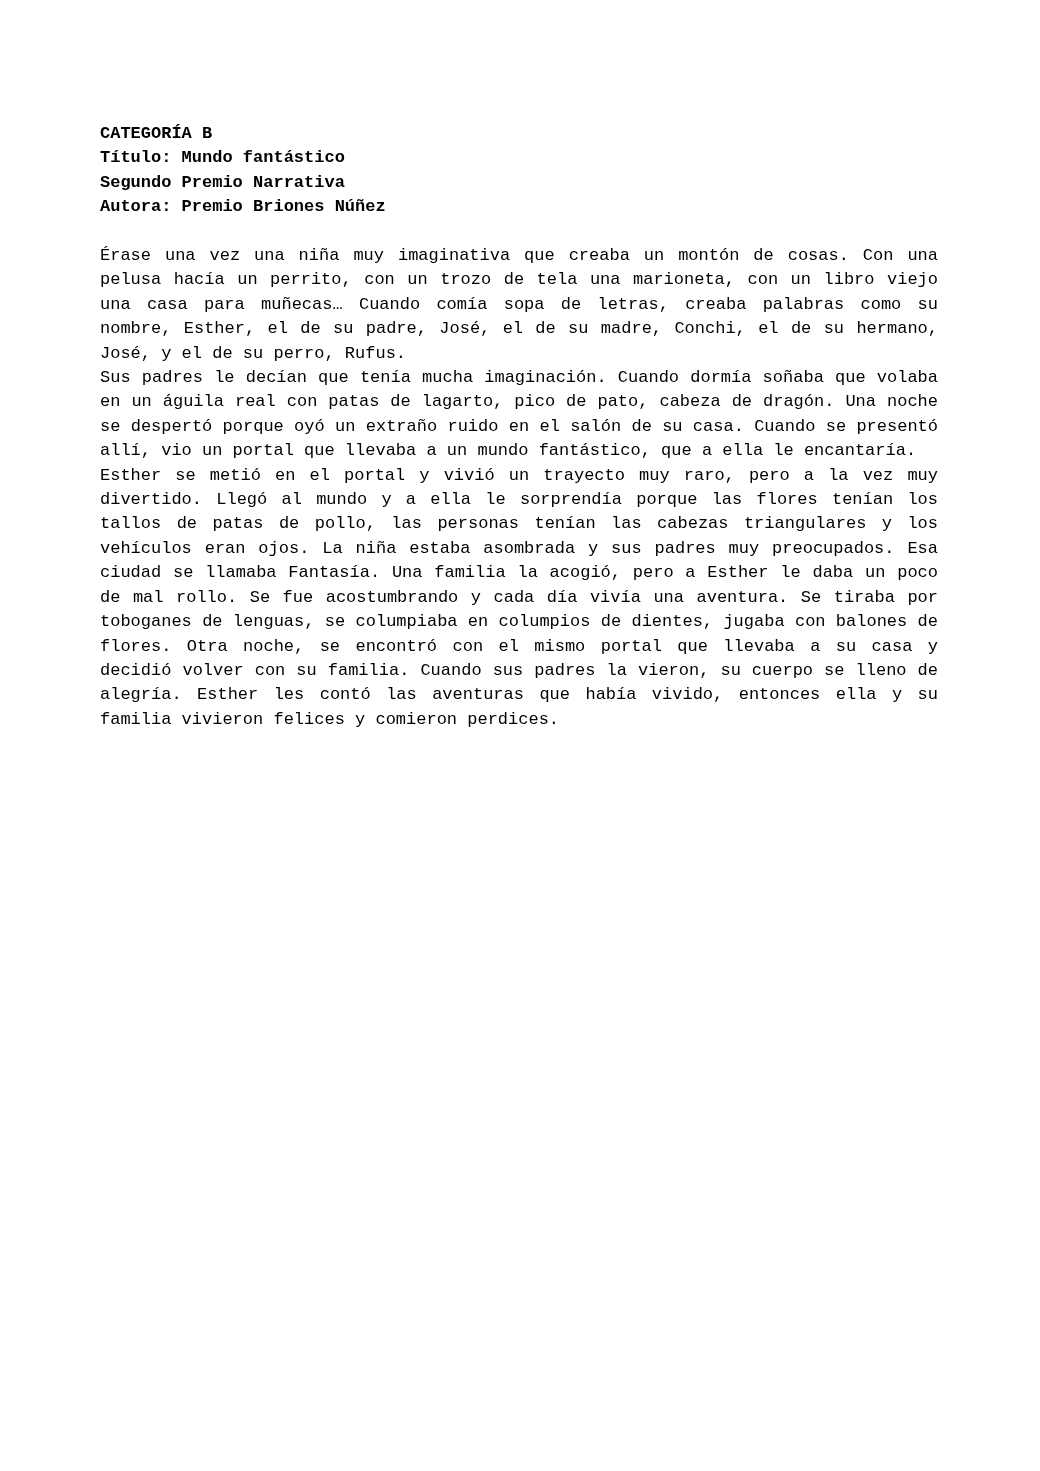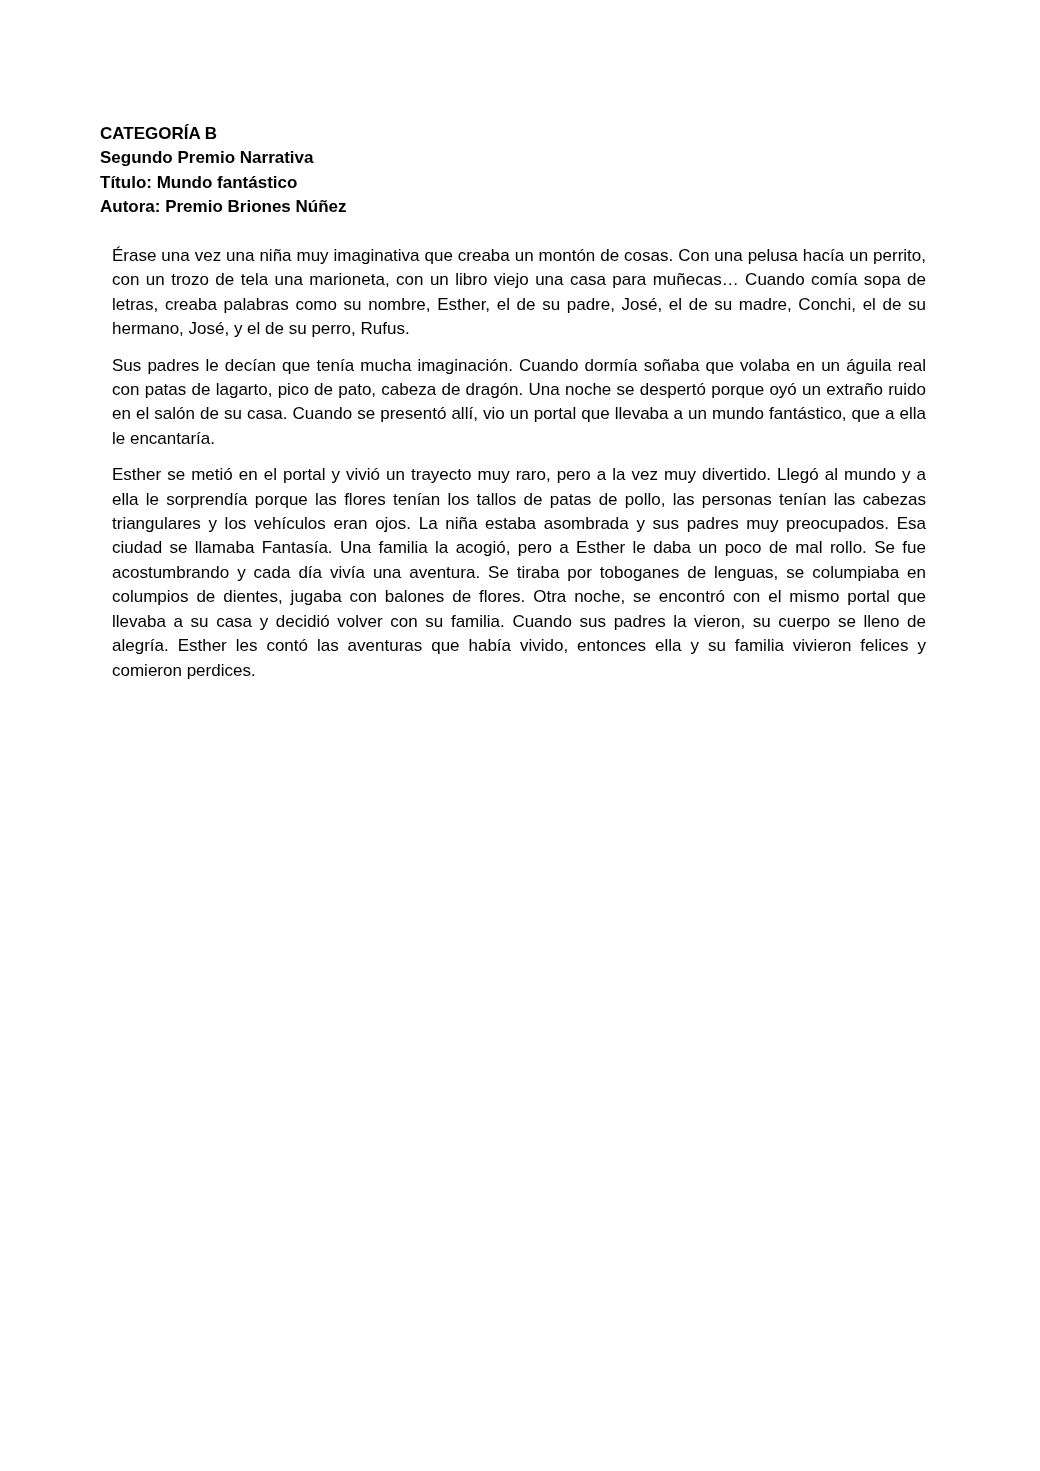--- a/index.html
+++ b/index.html
@@ -7,47 +7,47 @@
     padding: 0;
     background: #ffffff;
   }
   .page {
     position: relative;
     width: 1040px;
     height: 1471px;
     background: #ffffff;
     box-sizing: border-box;
     padding: 122px 102px 0 100px;
-    font-family: Liberation Sans, sans-serif;
+    font-family: Liberation Mono, monospace;
     font-size: 17px;
     line-height: 24.4px;
     color: #000000;
     overflow: hidden;
   }
   .doc-header {
     margin: 0 0 24.4px 0;
   }
   .doc-header p {
     margin: 0;
     font-weight: bold;
     text-align: left;
   }
   .doc-body p {
-    margin: 12px;
+    margin: 0;
     text-align: justify;
   }
 </style>
 </head>
 <body>
 
 <div class="page">
   <header class="doc-header">
     <p>CATEGORÍA B</p>
+    <p>Título: Mundo fantástico</p>
     <p>Segundo Premio Narrativa</p>
-    <p>Título: Mundo fantástico</p>
     <p>Autora: Premio Briones Núñez</p>
   </header>
   <main class="doc-body">
     <p class="para">Érase una vez una niña muy imaginativa que creaba un montón de cosas. Con una pelusa hacía un perrito, con un trozo de tela una marioneta, con un libro viejo una casa para muñecas… Cuando comía sopa de letras, creaba palabras como su nombre, Esther, el de su padre, José, el de su madre, Conchi, el de su hermano, José, y el de su perro, Rufus.</p>
     <p class="para">Sus padres le decían que tenía mucha imaginación. Cuando dormía soñaba que volaba en un águila real con patas de lagarto, pico de pato, cabeza de dragón. Una noche se despertó porque oyó un extraño ruido en el salón de su casa. Cuando se presentó allí, vio un portal que llevaba a un mundo fantástico, que a ella le encantaría.</p>
     <p class="para">Esther se metió en el portal y vivió un trayecto muy raro, pero a la vez muy divertido. Llegó al mundo y a ella le sorprendía porque las flores tenían los tallos de patas de pollo, las personas tenían las cabezas triangulares y los vehículos eran ojos. La niña estaba asombrada y sus padres muy preocupados. Esa ciudad se llamaba Fantasía. Una familia la acogió, pero a Esther le daba un poco de mal rollo. Se fue acostumbrando y cada día vivía una aventura. Se tiraba por toboganes de lenguas, se columpiaba en columpios de dientes, jugaba con balones de flores. Otra noche, se encontró con el mismo portal que llevaba a su casa y decidió volver con su familia. Cuando sus padres la vieron, su cuerpo se lleno de alegría. Esther les contó las aventuras que había vivido, entonces ella y su familia vivieron felices y comieron perdices.</p>
   </main>
 </div>
 
 </body></html>

